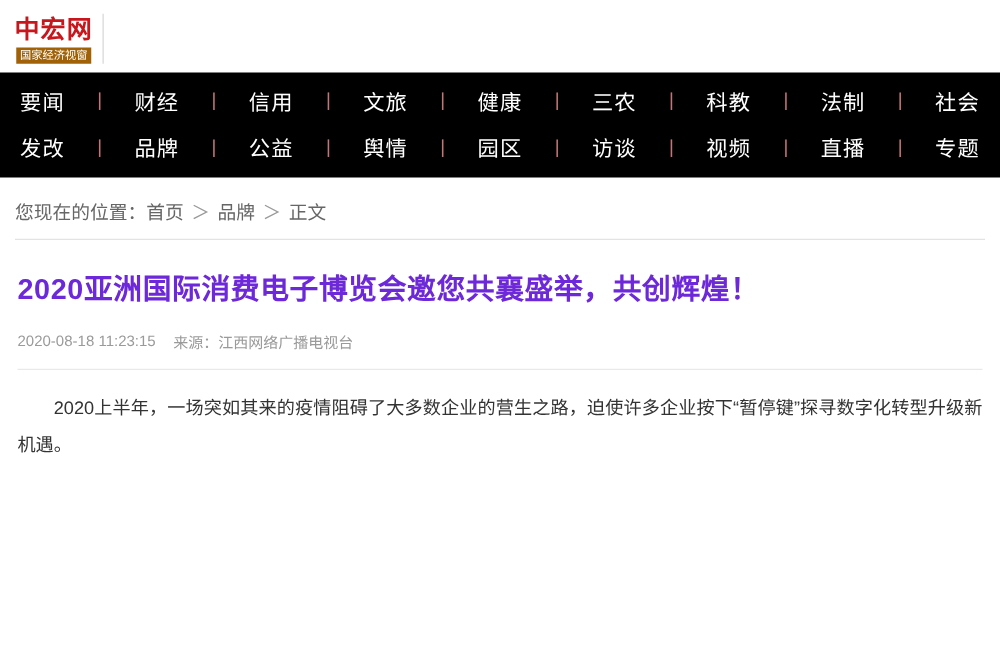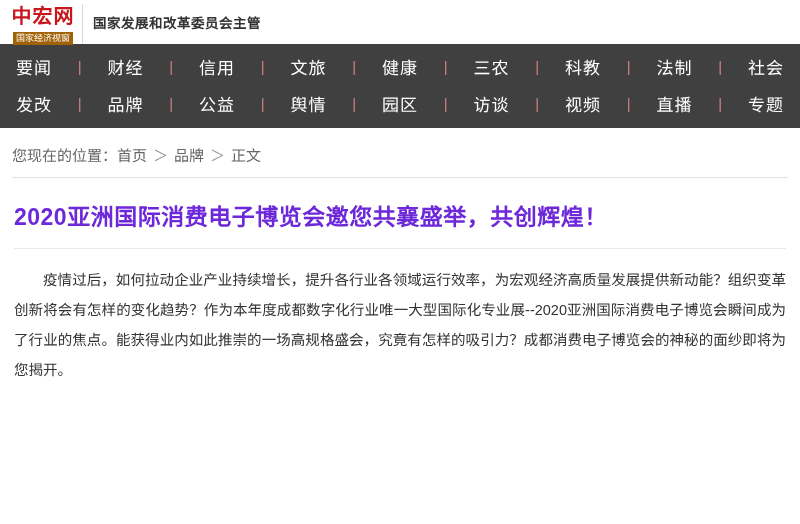--- a/index.html
+++ b/index.html
@@ -14,21 +14,21 @@
     overflow: hidden;
     background: #ffffff;
     font-family: "Liberation Sans", "DejaVu Sans", sans-serif;
     color: #333;
   }
 
   
   .masthead {
     display: flex;
     align-items: center;
-    height: 44px;
+    height: 58px;
     padding: 4px 0 0 8px;
     background: #ffffff;
   }
   .logo-block {
     width: 70px;
     flex: 0 0 70px;
     text-align: center;
     padding-top: 2px;
   }
   .logo-mark {
@@ -72,21 +72,21 @@
   .site-url {
     font-size: 12px;
     color: #c8161d;
     line-height: 18px;
     margin-top: 3px;
     letter-spacing: 0.2px;
   }
 
   
   .nav {
-    background: #404040;
+    background: #000000;
     color: #fff;
     padding: 4px 0 6px 0;
   }
   .nav-row {
     display: flex;
     align-items: center;
     justify-content: space-between;
     padding: 0 16px;
     height: 37px;
   }
@@ -172,21 +172,20 @@
 </head>
 <body>
 
 <div class="masthead">
   <div class="logo-block">
     <span class="logo-mark">中宏网</span>
     <span class="logo-sub">国家经济视窗</span>
   </div>
   <div class="masthead-divider"></div>
   <div class="masthead-text">
-    <span class="sponsor-line">国家发展和改革委员会主管</span>
   </div>
 </div>
 
 <nav class="nav">
   <div class="nav-row">
     <a class="nav-item">要闻</a>
     <span class="nav-sep">|</span>
     <a class="nav-item">财经</a>
     <span class="nav-sep">|</span>
     <a class="nav-item">信用</a>
@@ -225,18 +224,24 @@
 </nav>
 
 <div class="breadcrumb">
   <span>您现在的位置：</span><a class="crumb">首页</a><span class="crumb-sep">＞</span><a class="crumb">品牌</a><span class="crumb-sep">＞</span><span class="crumb-current">正文</span>
 </div>
 <div class="rule"></div>
 
 <article class="article">
   <h1 class="article-title">2020亚洲国际消费电子博览会邀您共襄盛举，共创辉煌！</h1>
 
+  <div class="article-meta">
+    <span>2020-08-18 11:23:15</span>
+    <span>
+      <span class="meta-source-label">来源：</span><span class="meta-source-name">江西网络广播电视台</span>
+    </span>
+  </div>
   <div class="meta-rule"></div>
 
   <div class="article-body">
-    <p>疫情过后，如何拉动企业产业持续增长，提升各行业各领域运行效率，为宏观经济高质量发展提供新动能？组织变革创新将会有怎样的变化趋势？作为本年度成都数字化行业唯一大型国际化专业展--2020亚洲国际消费电子博览会瞬间成为了行业的焦点。能获得业内如此推崇的一场高规格盛会，究竟有怎样的吸引力？成都消费电子博览会的神秘的面纱即将为您揭开。</p>
+    <p>2020上半年，一场突如其来的疫情阻碍了大多数企业的营生之路，迫使许多企业按下“暂停键”探寻数字化转型升级新机遇。</p>
   </div>
 </article>
 
 </body></html>

